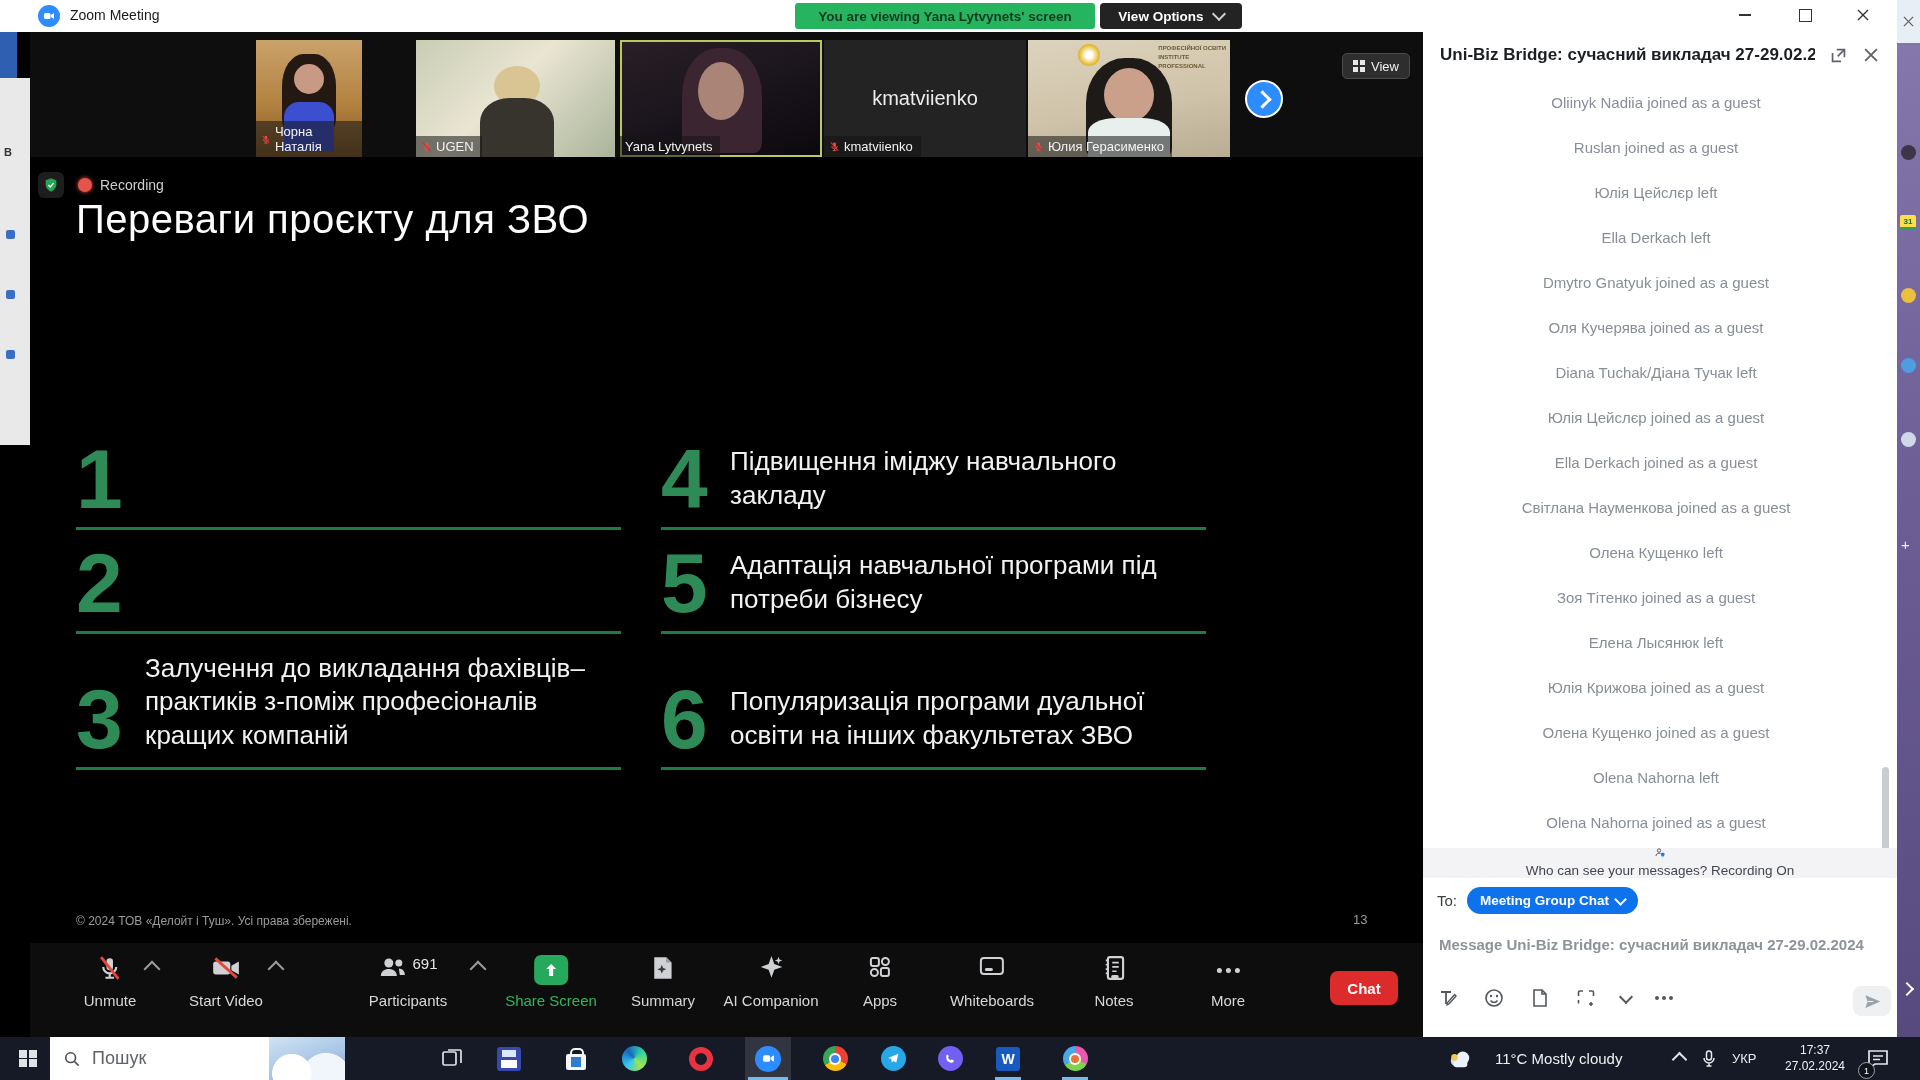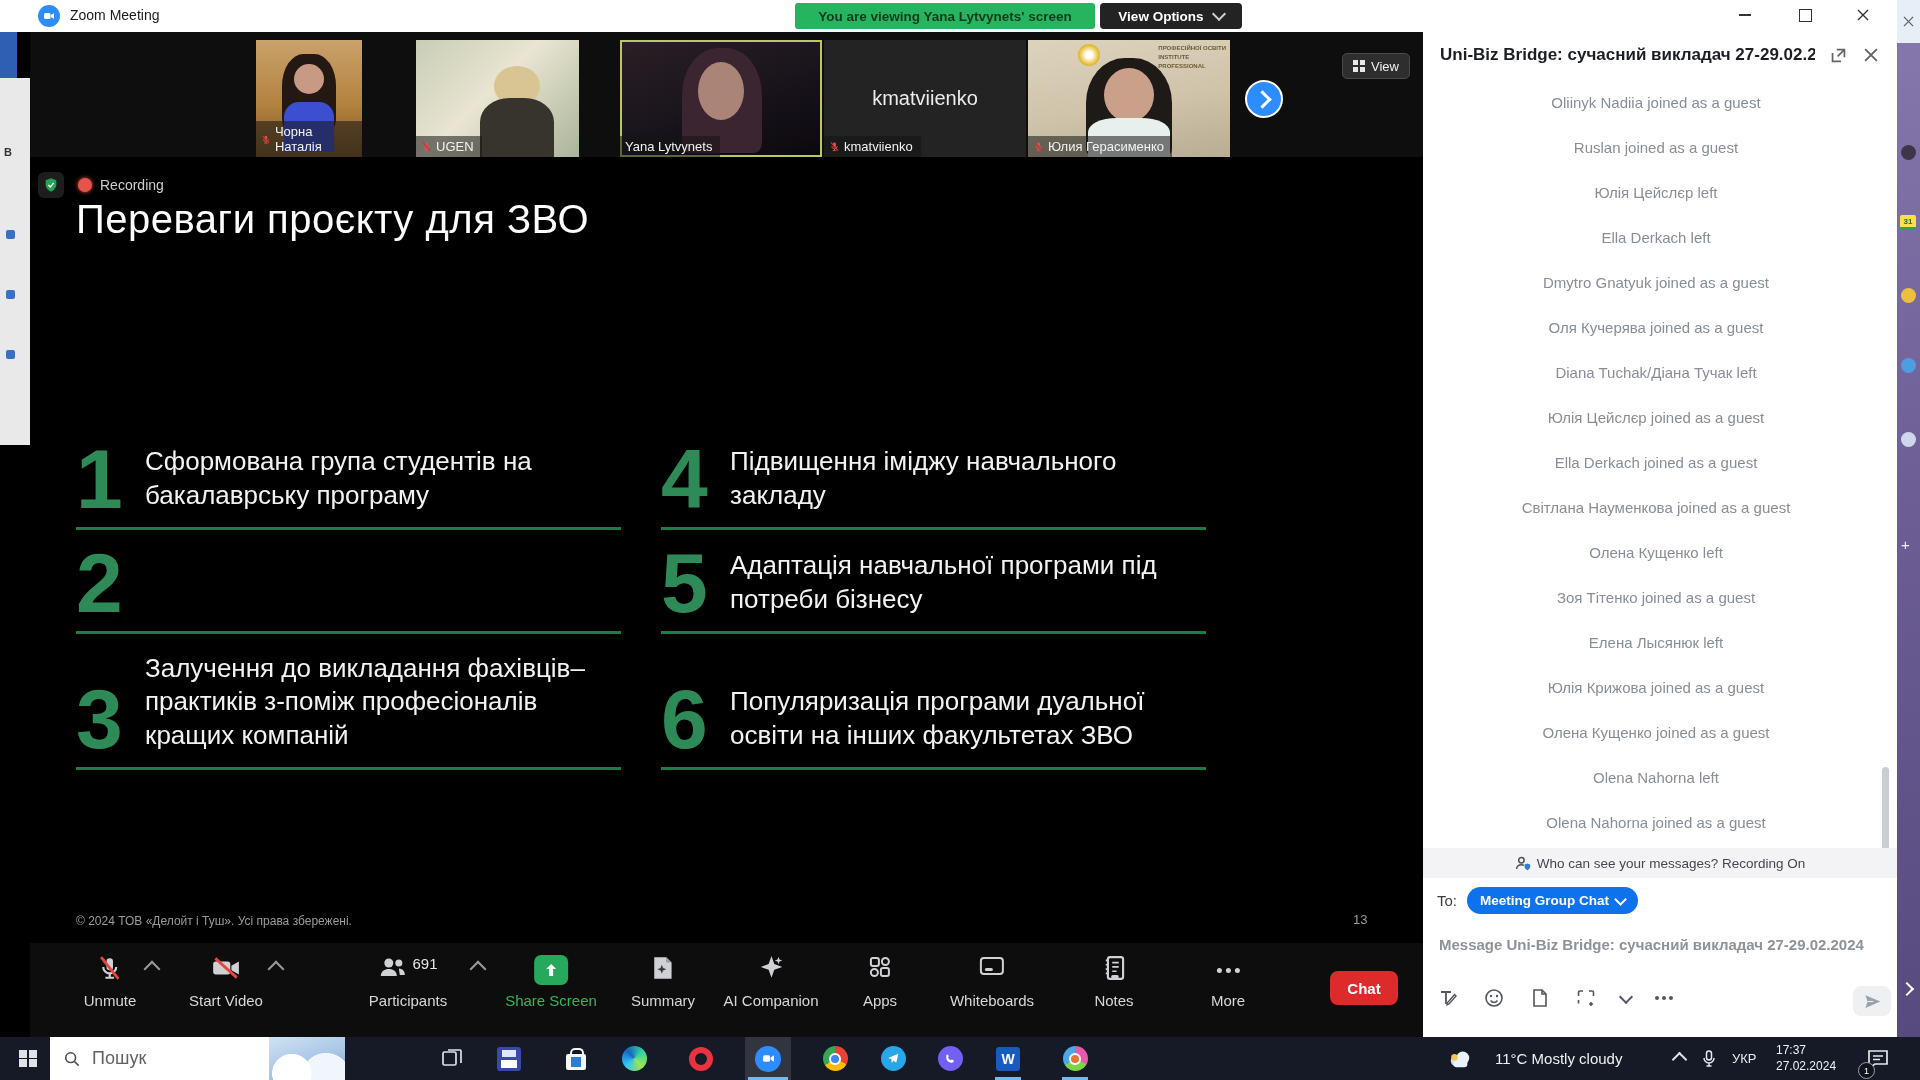--- a/index.html
+++ b/index.html
@@ -95,21 +95,21 @@
   
   .chatpanel{left:1423px;top:32px;width:474px;height:1005px;background:#fff;}
   .chat-title{left:17px;top:13px;width:375px;font-size:17px;font-weight:bold;color:#1b1e23;
               white-space:nowrap;overflow:hidden;}
   .chat-hicon{top:13px;width:20px;height:20px;display:flex;align-items:center;justify-content:center;}
   .msgs{left:0;top:48px;width:466px;}
   .chat-msg{height:45px;display:flex;align-items:center;justify-content:center;
             font-size:15px;color:#878e97;text-align:center;}
   .chat-scroll{left:459px;top:735px;width:7px;height:88px;border-radius:4px;background:#c9ccd1;}
   .notice{left:0;top:816px;width:474px;height:30px;background:#f3f3f6;display:flex;align-items:center;justify-content:center;gap:6px;
-          font-size:13.5px;color:#43474e;}
+          font-size:13.5px;color:#43474e;flex-direction:column;}
   .to-row{left:14px;top:855px;display:flex;align-items:center;gap:10px;}
   .to-lab{font-size:15px;color:#3c4043;}
   .to-pill{height:27px;background:#0E72ED;border-radius:15px;display:flex;align-items:center;gap:7px;
            padding:0 13px;font-size:13.5px;font-weight:bold;color:#fff;}
   .to-chev{width:7px;height:7px;border-right:2px solid #fff;border-bottom:2px solid #fff;transform:rotate(45deg);margin-top:-3px;}
   .msg-input{left:14px;top:898px;width:440px;height:26px;border:none;outline:none;background:transparent;
              font-size:15px;color:#333;font-family:"Liberation Sans","DejaVu Sans",sans-serif;font-weight:bold;}
   .msg-input::placeholder{color:#8d939b;opacity:1;}
   .compose-icons{left:14px;top:955px;display:flex;align-items:center;gap:24px;}
   .cicon{width:22px;height:22px;display:flex;align-items:center;justify-content:center;}
@@ -154,21 +154,21 @@
   .ic-chrome2{background:conic-gradient(#e85aad 0 33%,#7bd44a 33% 66%,#4aa8e8 66% 100%);}
   .ic-chrome2:after{background:#e8743a !important;}
   .ic-telegram{width:25px;height:25px;border-radius:50%;background:#27a7e7;display:flex;align-items:center;justify-content:center;}
   .ic-viber{width:25px;height:25px;border-radius:50%;background:#7360F2;display:flex;align-items:center;justify-content:center;}
   .ic-word{width:24px;height:24px;border-radius:3px;background:#185abd;display:flex;align-items:center;justify-content:center;
            font-size:14px;font-weight:bold;color:#fff;}
   .weather{left:1448px;top:0;height:43px;display:flex;align-items:center;gap:23px;}
   .weather-txt{font-size:15px;color:#eef1f4;}
   .tray-chev{left:1674px;top:17px;width:9px;height:9px;border-left:2px solid #dfe3e8;border-top:2px solid #dfe3e8;transform:rotate(45deg);}
   .tray-lang{left:1732px;top:14px;font-size:13px;color:#e5e8ec;}
-  .clockblk{left:1776px;top:5px;width:78px;text-align:left;font-size:12px;color:#eef1f4;line-height:16px;}
+  .clockblk{left:1776px;top:5px;width:78px;text-align:center;font-size:12px;color:#eef1f4;line-height:16px;}
   .notif{left:1866px;top:10px;width:24px;height:24px;}
   .badge{left:1858px;top:1062px;width:15px;height:15px;border-radius:50%;background:#10131c;border:1px solid #9aa0ab;
          display:flex;align-items:center;justify-content:center;font-size:9px;color:#fff;}
 </style>
 </head>
 <body>
 
 <div class="stage">
 
   <div class="abs titlebar">
@@ -214,21 +214,21 @@
       <div class="tile-name">
         <svg width="11" height="11" viewBox="0 0 24 24">
             <rect x="9" y="3" width="6" height="11" rx="3" fill="#e05252"></rect>
             <path d="M6 11a6 6 0 0 0 12 0M12 17v4M8 21h8" stroke="#e05252" stroke-width="2" fill="none"></path>
             <line x1="4" y1="3" x2="20" y2="21" stroke="#d93025" stroke-width="2.6"></line>
           </svg>
         <span>Чорна Наталія</span>
       </div>
     </div>
 
-    <div class="abs tile" style="left:386px;width:163px;background:linear-gradient(135deg,#c9cdb4 0%,#e9e5d2 45%,#aab49a 100%);">
+    <div class="abs tile" style="left:386px;width:163px;background:linear-gradient(135deg,#c9cdb4 0%,#e9e5d2 45%,#aab49a 100%);padding-left:36px;">
       <div class="persona" style="left:78px;top:26px;width:46px;height:40px;background:#d9c493;"></div>
       <div class="persona" style="left:64px;top:58px;width:74px;height:60px;background:#37342e;border-radius:40% 40% 0 0;"></div>
       <div class="tile-name">
         <svg width="11" height="11" viewBox="0 0 24 24">
             <rect x="9" y="3" width="6" height="11" rx="3" fill="#e05252"></rect>
             <path d="M6 11a6 6 0 0 0 12 0M12 17v4M8 21h8" stroke="#e05252" stroke-width="2" fill="none"></path>
             <line x1="4" y1="3" x2="20" y2="21" stroke="#d93025" stroke-width="2.6"></line>
           </svg>
         <span>UGEN</span>
       </div>
@@ -302,22 +302,20 @@
         <span class="rec-label">Recording</span>
       </div>
     </div>
 
     <div class="abs slide-title">Переваги проєкту для ЗВО</div>
 
     <div class="abs scol scol-l">
 
         <div class="sitem">
           <div class="snum">1</div>
-          <div class="stxt">Сформована група студентів на
-бакалаврську програму</div>
         </div>
 
         <div class="sitem">
           <div class="snum">2</div>
         </div>
 
         <div class="sitem">
           <div class="snum">3</div>
           <div class="stxt">Залучення до викладання фахівців–
 практиків з-поміж професіоналів

